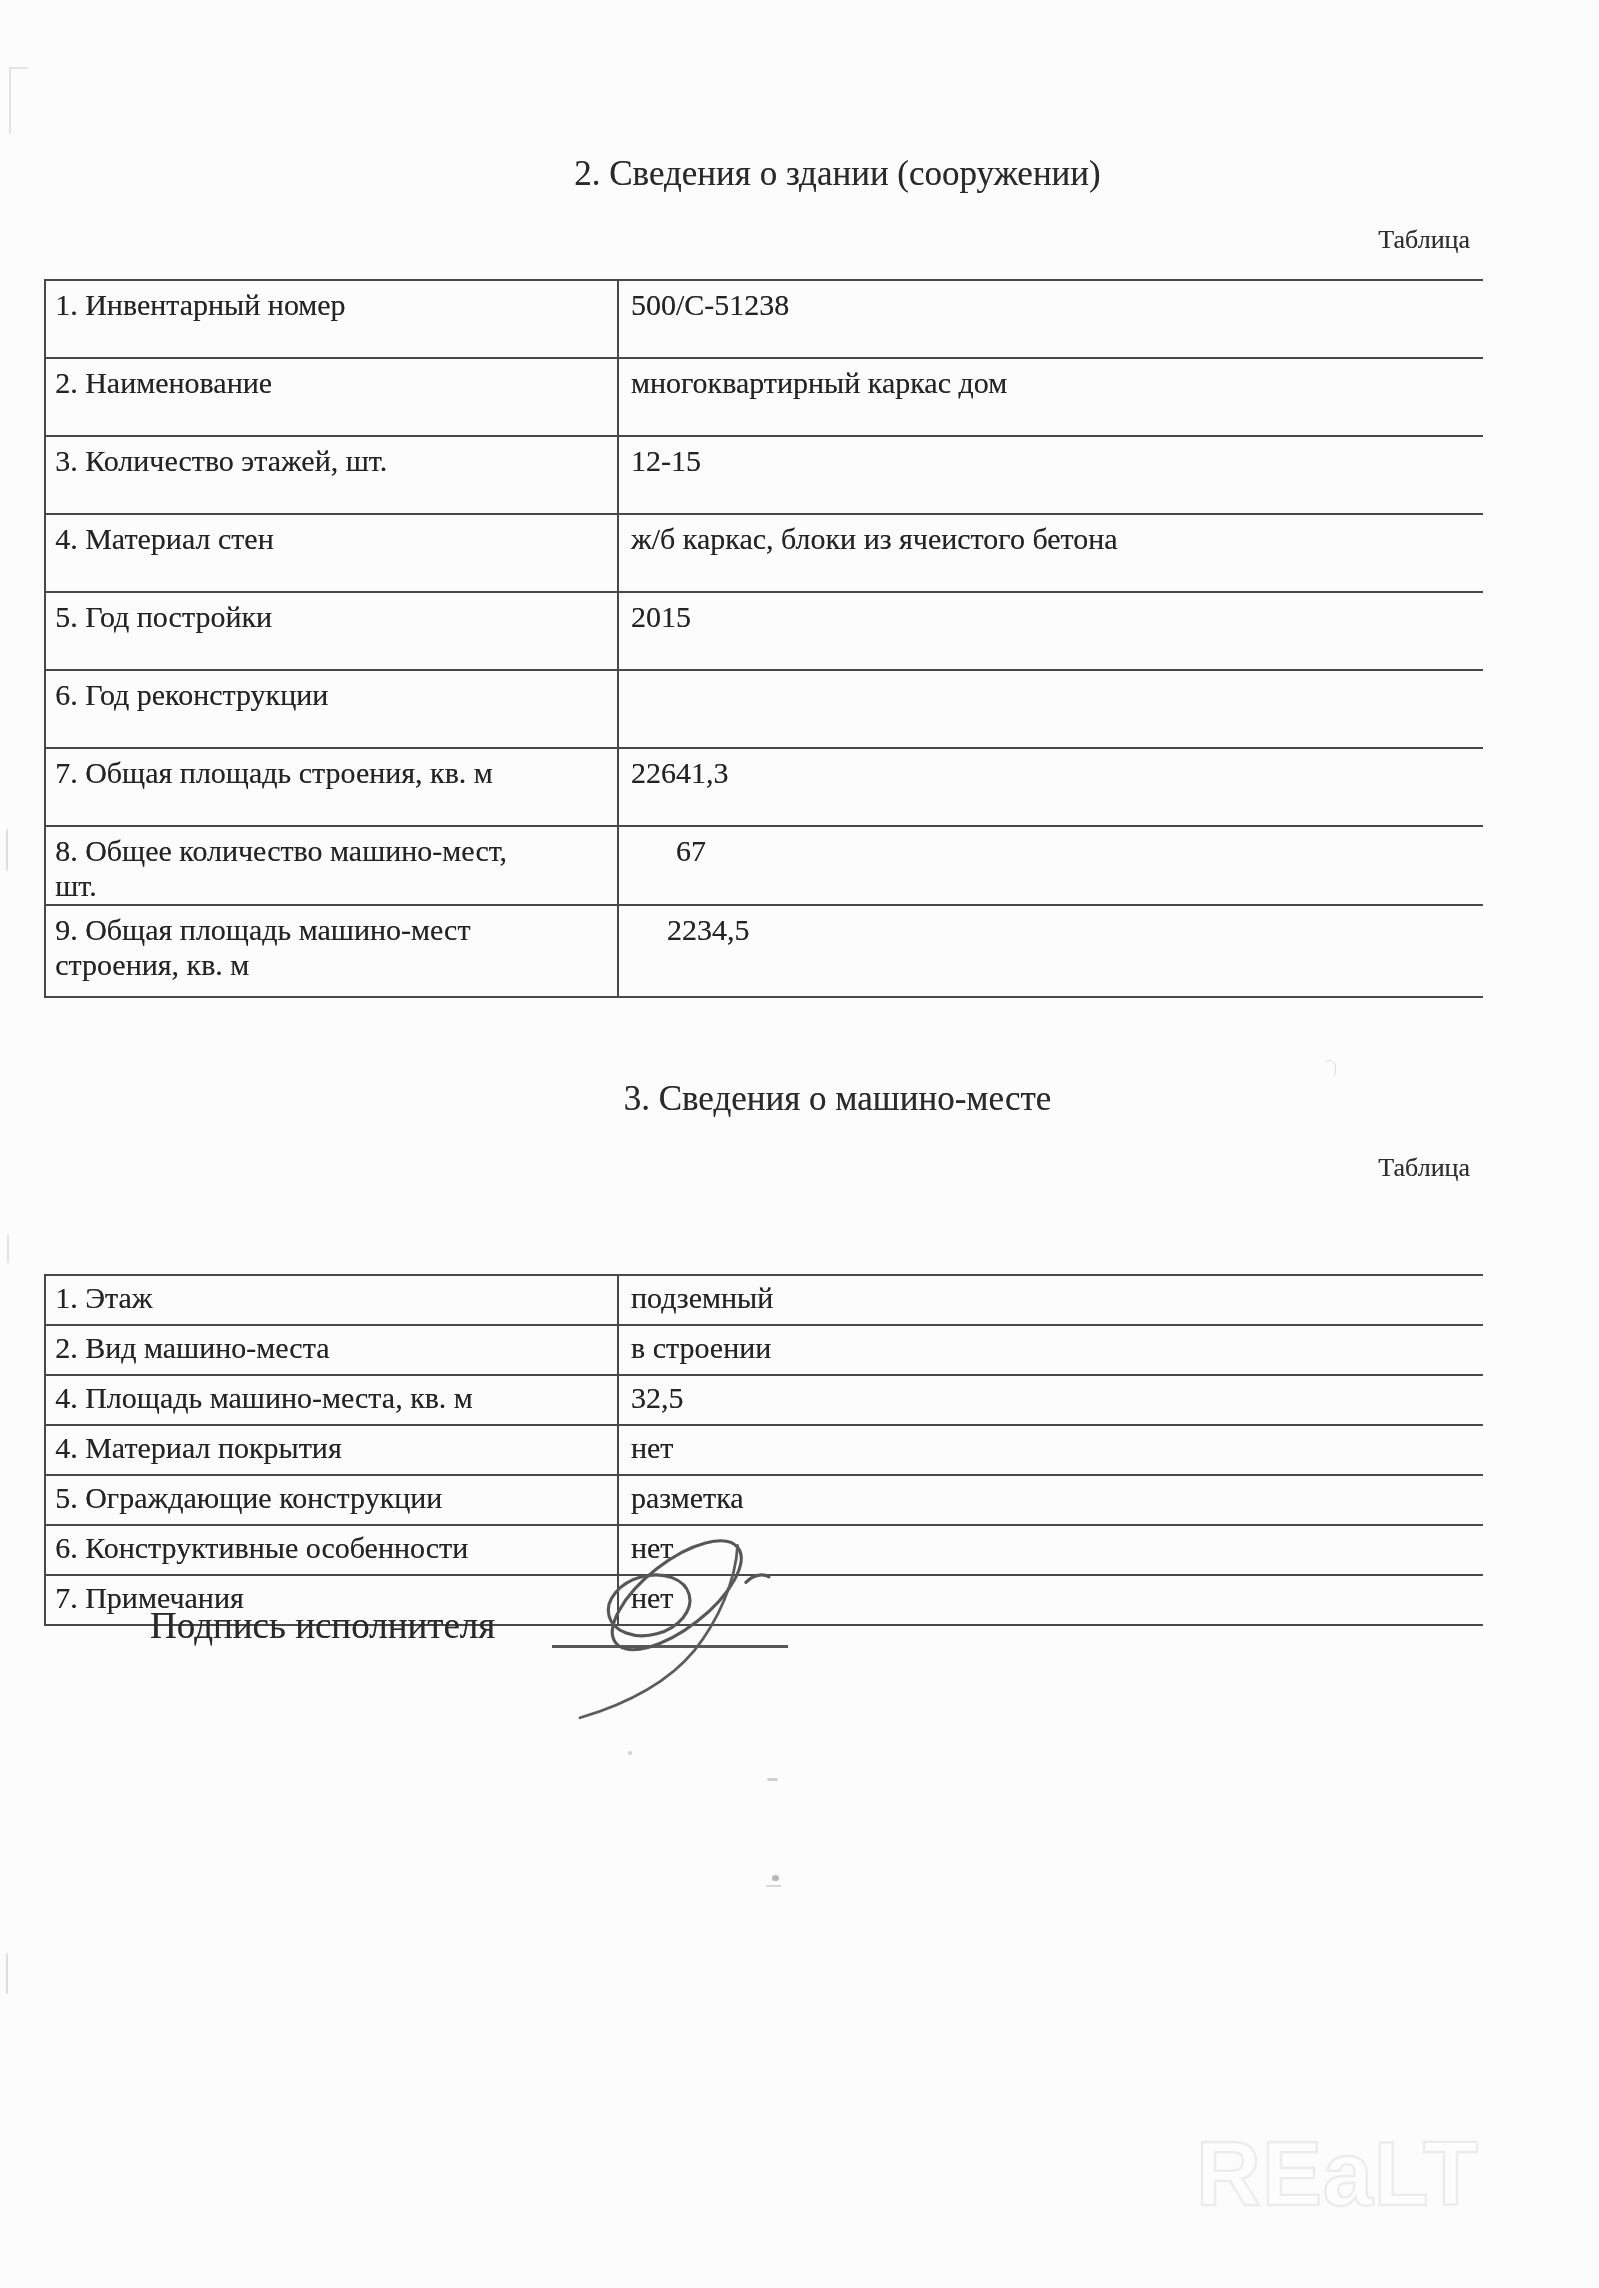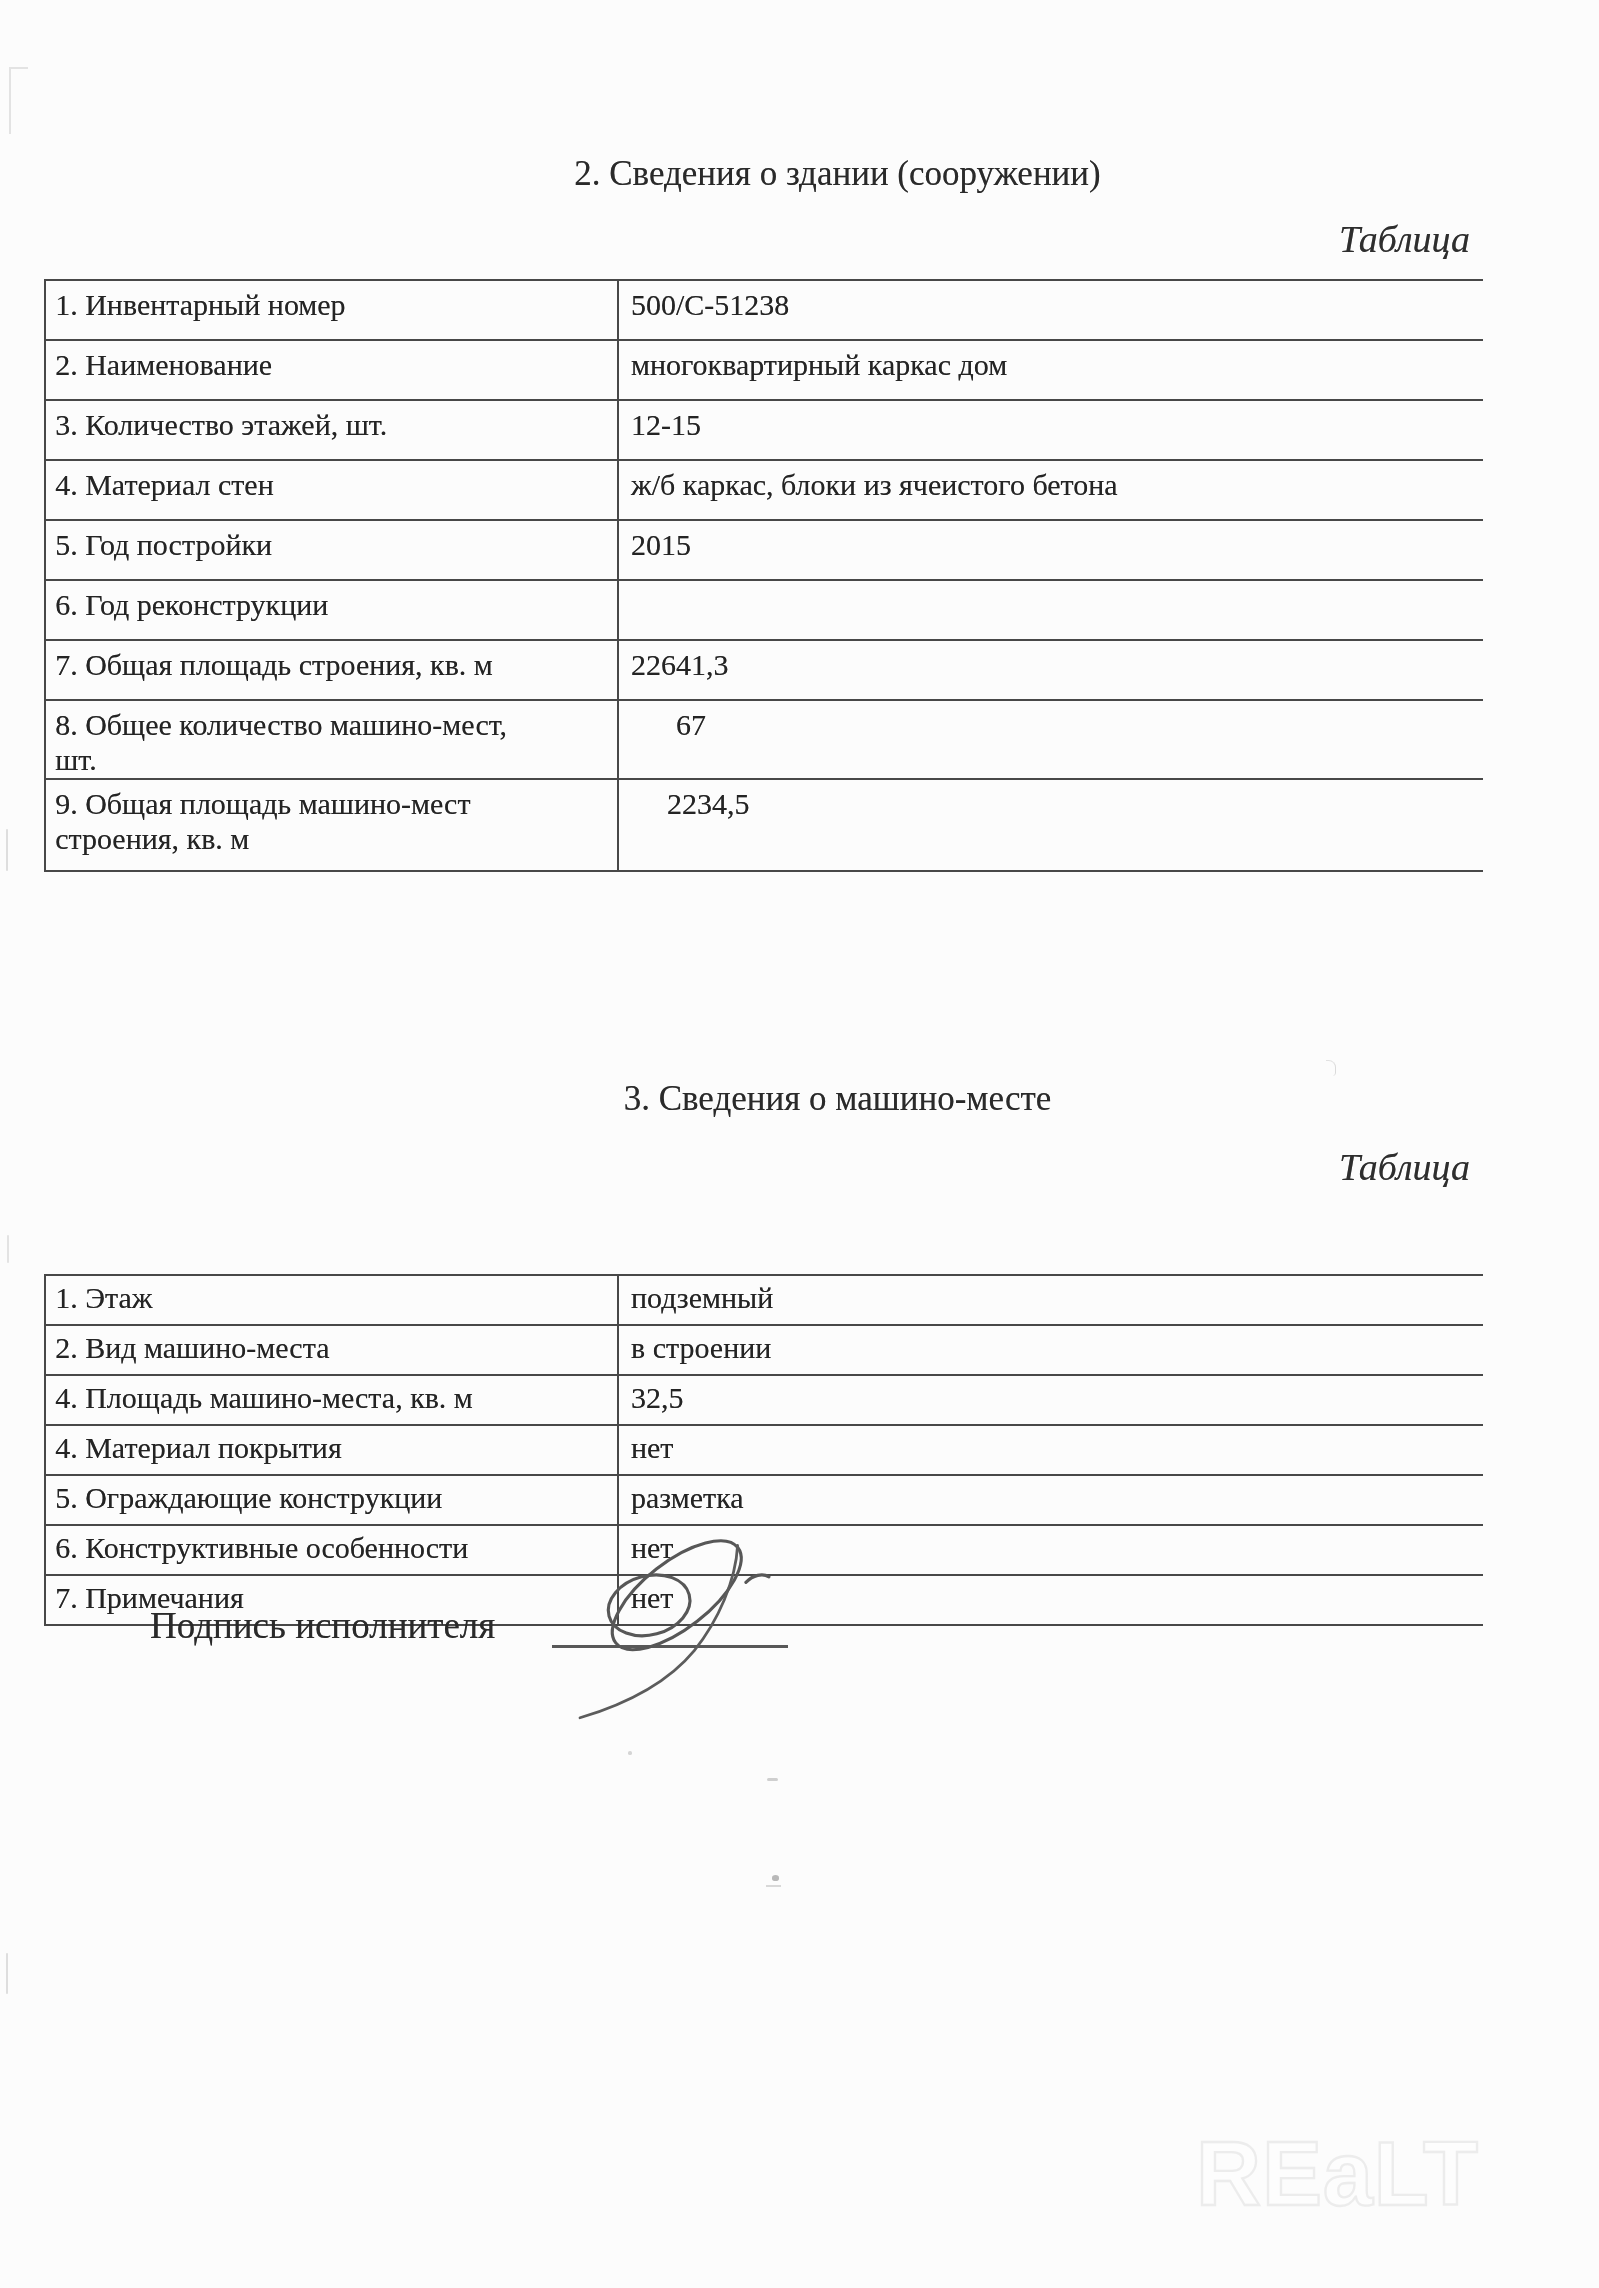--- a/index.html
+++ b/index.html
@@ -23,25 +23,24 @@
     font-weight: normal;
     line-height: 41px;
     color: #2a2a2a;
     text-shadow: 0 0 0.6px rgba(40,40,40,0.55);
   }
   #section2-title { top: 153px; }
   #section3-title { top: 1078px; }
   .tbl-caption {
     position: absolute;
     right: 129px;
-    font-size: 38px;
+    font-size: 26px;
     line-height: 35px;
     color: #2e2e2e;
     text-shadow: 0 0 0.5px rgba(40,40,40,0.5);
-    font-style: italic;
   }
   #tbl-caption-1 { top: 222px; }
   #tbl-caption-2 { top: 1150px; }
 
   .doc-table {
     position: absolute;
     left: 44px;
     width: 1439px;
     border-top: 2.8px solid rgba(52,52,52,0.9);
     border-left: 2.8px solid rgba(52,52,52,0.9);
@@ -50,21 +49,21 @@
     text-shadow: 0 0 0.6px rgba(40,40,40,0.6);
   }
   #building-table { top: 279px; }
   #parking-table  { top: 1274px; }
 
   .t-row {
     display: flex;
     box-sizing: border-box;
     border-bottom: 2.8px solid rgba(52,52,52,0.9);
   }
-  .rA { height: 60px; justify-content: center; }
+  .rA { height: 78px; justify-content: center; }
   .rB { height: 79px; gap: 45px; }
   .rC { height: 92px; gap: 36px; }
   .rP { height: 50px; }
 
   .t-row .label {
     width: 573px;
     box-sizing: border-box;
     border-right: 2.8px solid rgba(52,52,52,0.9);
     padding: 5.5px 9.2px 0 9.2px;
     line-height: 35px;

